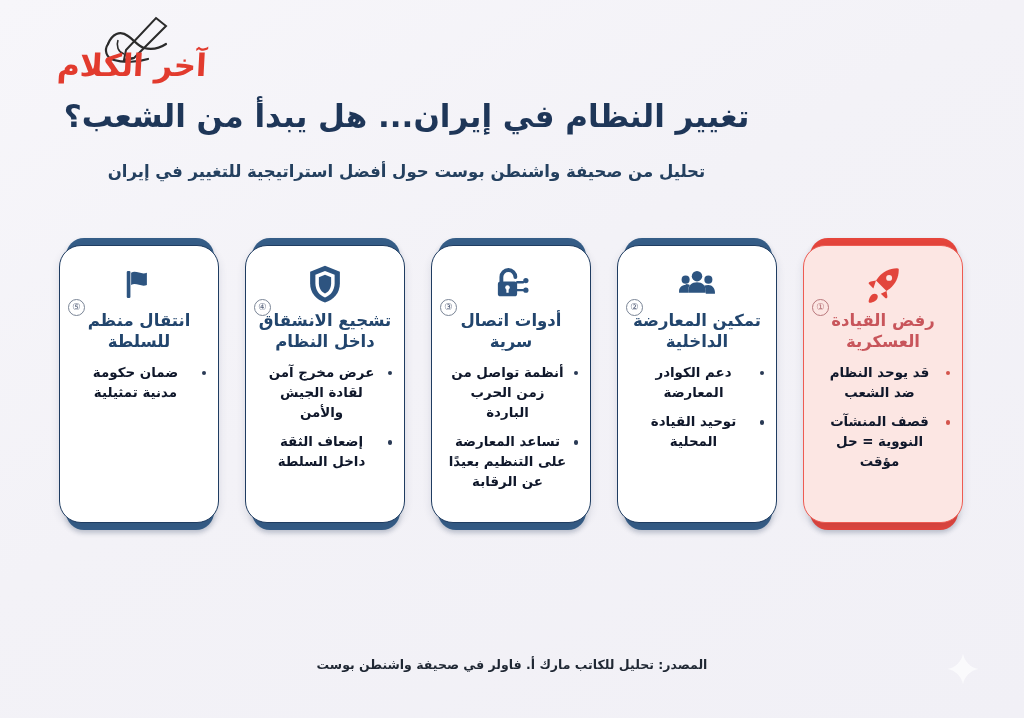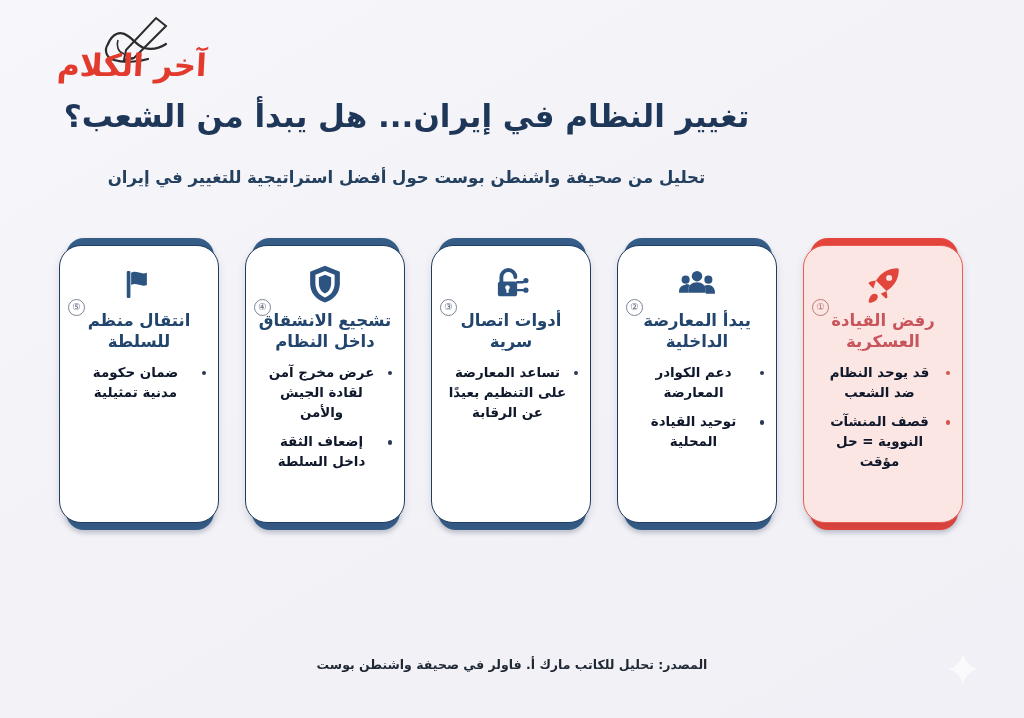--- a/index.html
+++ b/index.html
@@ -17,21 +17,21 @@
   .logo{position:absolute;left:42px;top:14px;width:180px;height:78px;}
   .logo-hand{position:absolute;left:52px;top:0;width:100px;height:50px;}
   .logo-word{position:absolute;left:0;top:36px;width:180px;text-align:center;
     font-size:31px;font-weight:700;color:#e23b2e;letter-spacing:-1px;
     line-height:1;transform:skewX(-3deg);}
 
   
   .head{position:absolute;left:0;top:96px;width:813px;text-align:center;}
   .title{font-size:31px;font-weight:700;color:#1e3658;line-height:1.35;
     letter-spacing:0px;}
-  .subtitle{margin-top:28px;font-size:16.5px;font-weight:600;color:#24405f;
+  .subtitle{margin-top:22px;font-size:16.5px;font-weight:600;color:#24405f;
     line-height:1.5;}
 
   
   .cards{position:absolute;left:0;top:236px;width:1024px;height:300px;
     display:flex;justify-content:center;gap:24px;}
   .card-wrap{position:relative;width:162px;height:300px;}
 
   
   .card-back{position:absolute;left:7px;top:2px;width:148px;height:292px;
     background:#355d87;border-radius:18px;
@@ -129,21 +129,21 @@
             <circle cx="24" cy="15" r="6" fill="#2d5480"></circle>
             <circle cx="11" cy="19" r="4.6" fill="#2d5480"></circle>
             <circle cx="37" cy="19" r="4.6" fill="#2d5480"></circle>
             <path d="M24 22c-6 0-10 4-10 9v3h20v-3c0-5-4-9-10-9z" fill="#2d5480"></path>
             <path d="M11 25c-4.5 0-7.5 3-7.5 7v2H14v-3c0-2.4.7-4.5 2-6-1.4-.6-3-1-5-1z" fill="#2d5480"></path>
             <path d="M37 25c-2 0-3.6.4-5 1 1.3 1.5 2 3.6 2 6v3h10.5v-2c0-4-3-8-7.5-8z" fill="#2d5480"></path>
           </svg>
         </div>
         <div class="card-title">
           <span class="badge">②</span>
-          <span>يبدأ المعارضة الداخلية</span>
+          <span>تمكين المعارضة الداخلية</span>
         </div>
         <ul class="bullets">
           <li>دعم الكوادر المعارضة</li>
           <li>توحيد القيادة المحلية</li>
         </ul>
       </div>
     </div>
 
     <div class="card-wrap">
       <div class="card-back"></div>
@@ -157,20 +157,21 @@
             <circle cx="41" cy="20" r="3" fill="#2d5480"></circle>
             <circle cx="41" cy="31" r="3" fill="#2d5480"></circle>
             <path d="M31 22h7M31 31h7" stroke="#2d5480" stroke-width="2.6" stroke-linecap="round"></path>
           </svg>
         </div>
         <div class="card-title">
           <span class="badge">③</span>
           <span>أدوات اتصال سرية</span>
         </div>
         <ul class="bullets">
+          <li>أنظمة تواصل من زمن الحرب الباردة</li>
           <li>تساعد المعارضة على التنظيم بعيدًا عن الرقابة</li>
         </ul>
       </div>
     </div>
 
     <div class="card-wrap">
       <div class="card-back"></div>
       <div class="card">
         <div class="card-icon">
           <svg width="40" height="42" viewBox="0 0 44 48">

